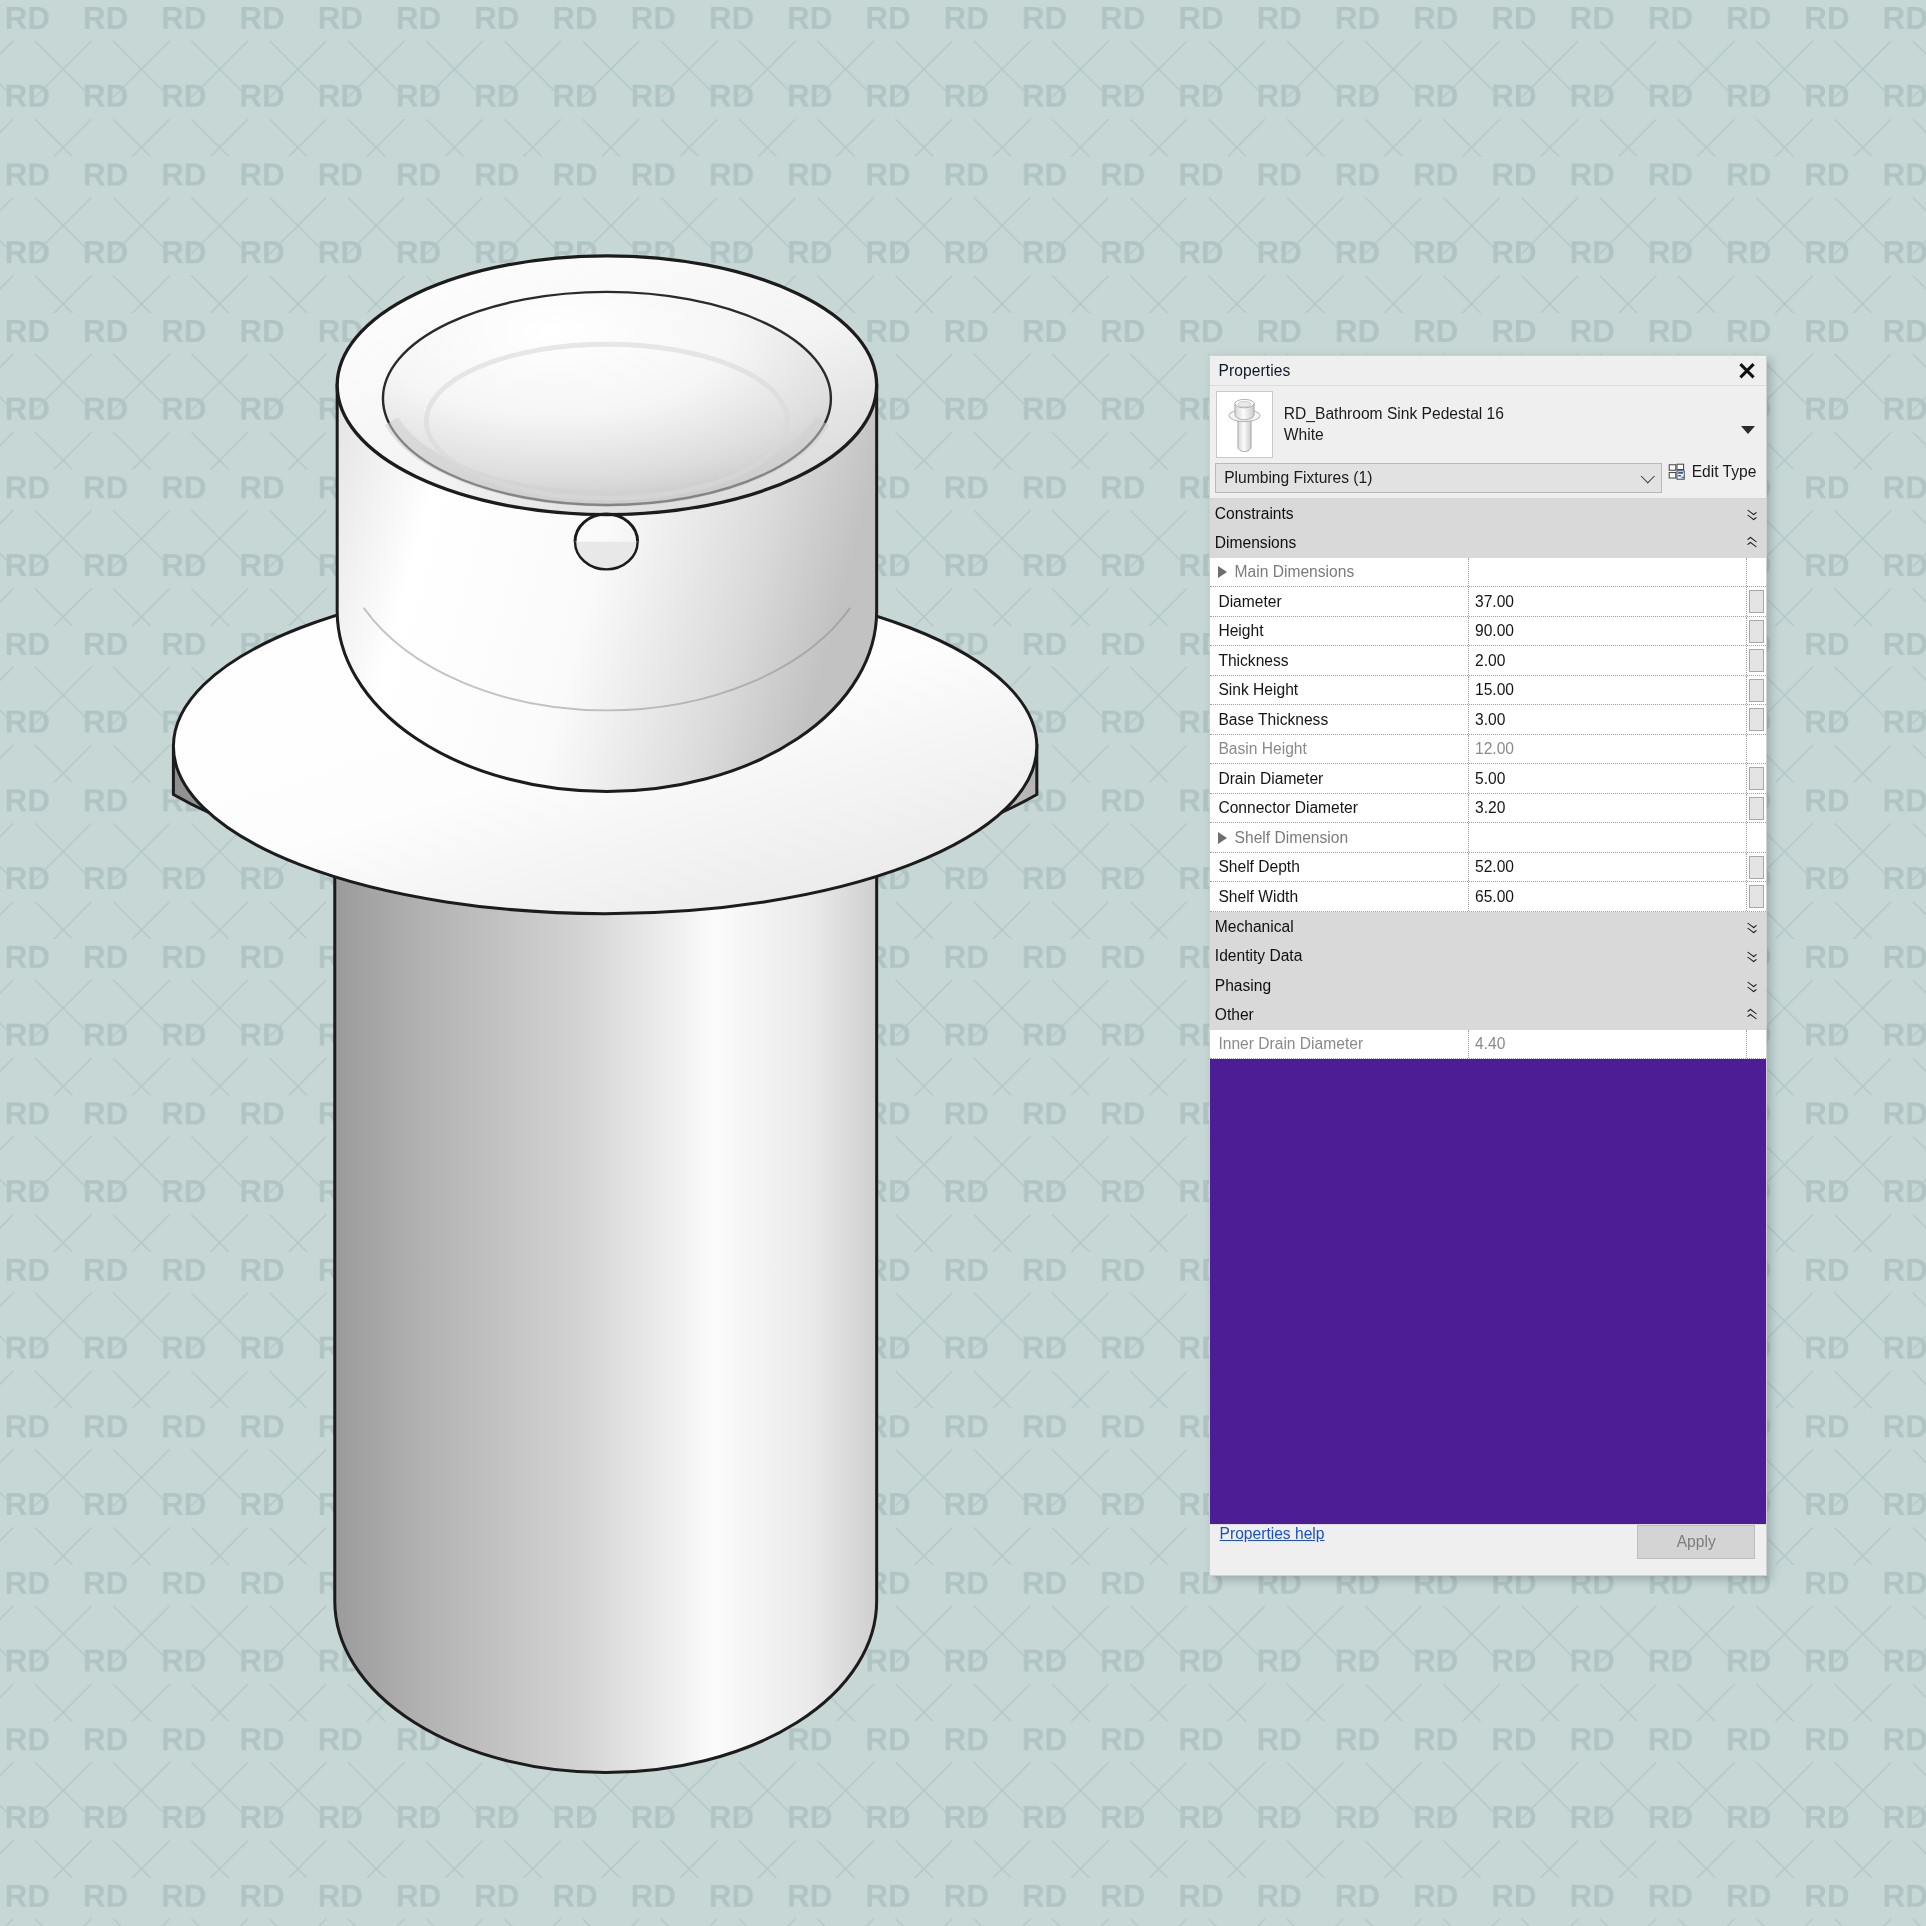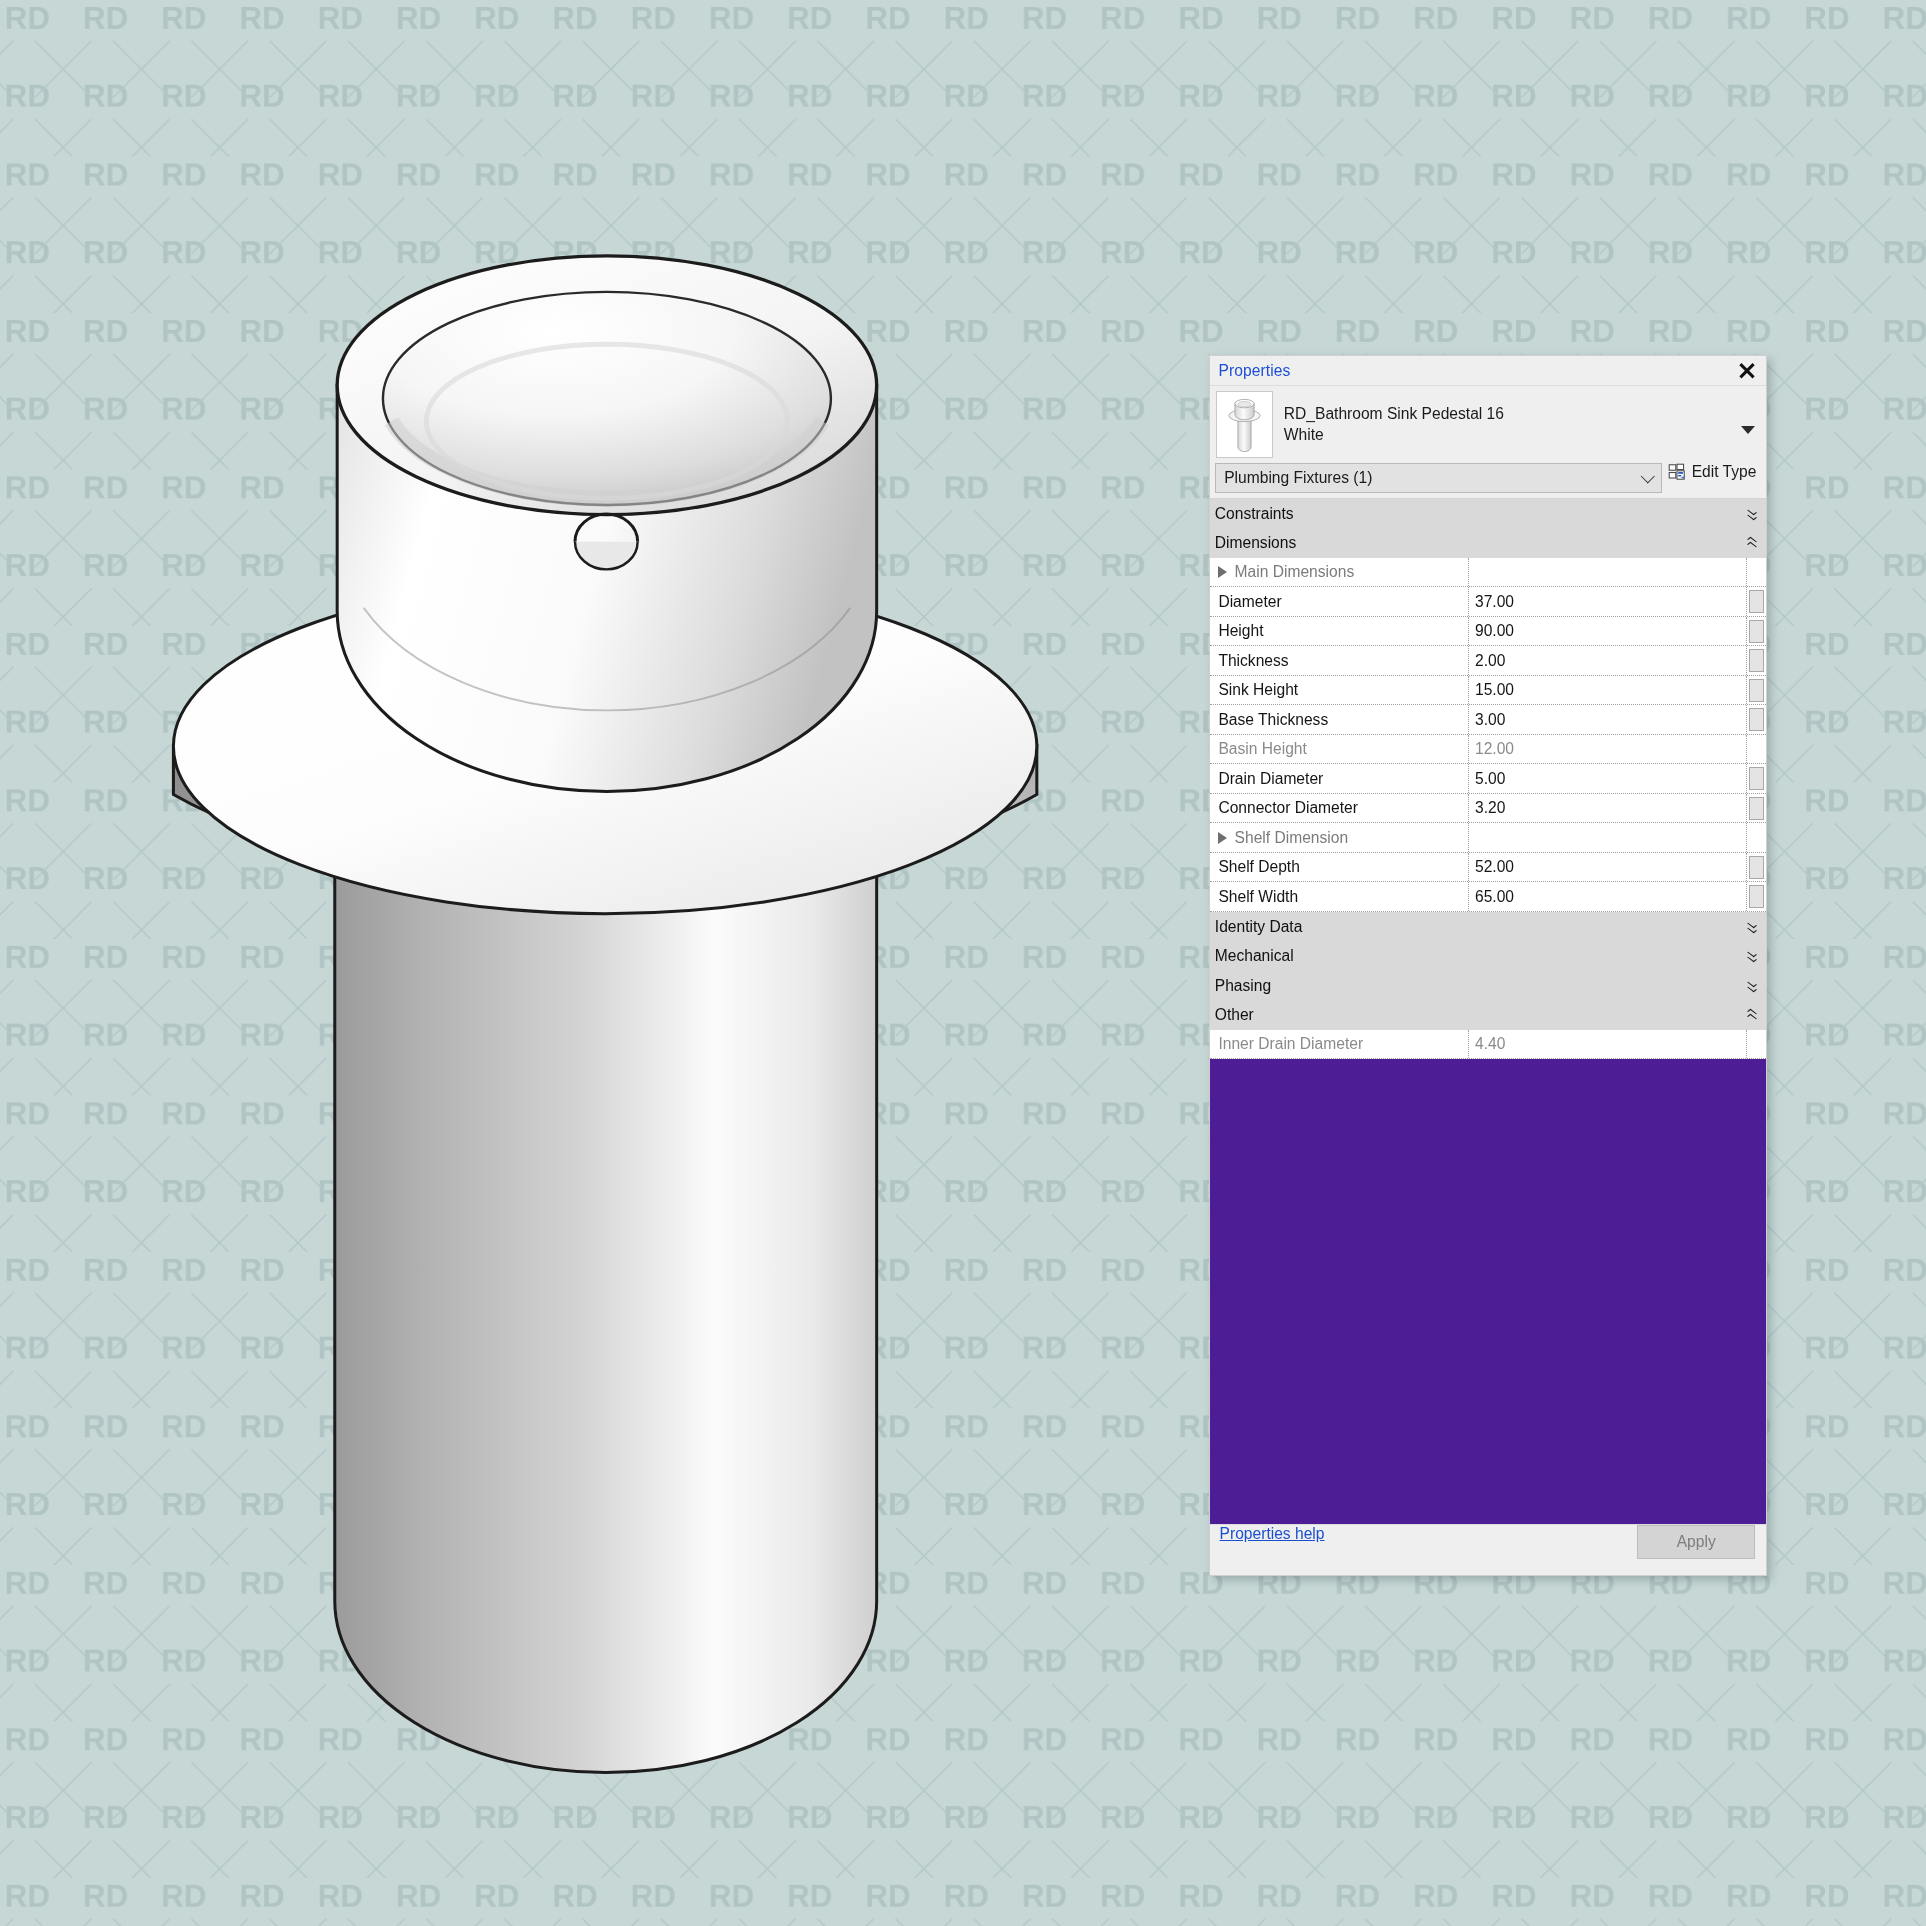--- a/index.html
+++ b/index.html
@@ -37,21 +37,21 @@
     display:flex; flex-direction:column;
   }
 
   .titlebar {
     height:29px; flex:0 0 29px;
     display:flex; align-items:center;
     padding:0 8.4px 0 8.4px;
     background:#efefef;
     position:relative;
   }
-  .titlebar .ttl { font-size:15.6px; color:#1d4ed8; letter-spacing:0.1px;text-align:right; }
+  .titlebar .ttl { font-size:15.6px; color:#0f172a; letter-spacing:0.1px;text-align:right; }
   .closebtn {
     position:absolute; right:6px; top:50%; transform:translateY(-50%);
     width:26.5px; height:26.5px; display:flex; align-items:center; justify-content:center;
     cursor:pointer;
   }
   .closebtn svg { display:block; }
 
   .typehead {
     flex:0 0 auto;
     display:flex; align-items:flex-start;
@@ -469,28 +469,28 @@
 
     <div class="prow">
       <div class="pname">Shelf Width</div>
       <div class="pval">65.00</div>
       <div class="pbtncell">
           <span class="pbtn"></span>
         </div>
     </div>
 
     <div class="sect">
+      <span>Mechanical</span>
+      <span class="dchev">
+          <i></i>
+          <i></i>
+        </span>
+    </div>
+    <div class="sect">
       <span>Identity Data</span>
-      <span class="dchev">
-          <i></i>
-          <i></i>
-        </span>
-    </div>
-    <div class="sect">
-      <span>Mechanical</span>
       <span class="dchev">
           <i></i>
           <i></i>
         </span>
     </div>
     <div class="sect">
       <span>Phasing</span>
       <span class="dchev">
           <i></i>
           <i></i>

